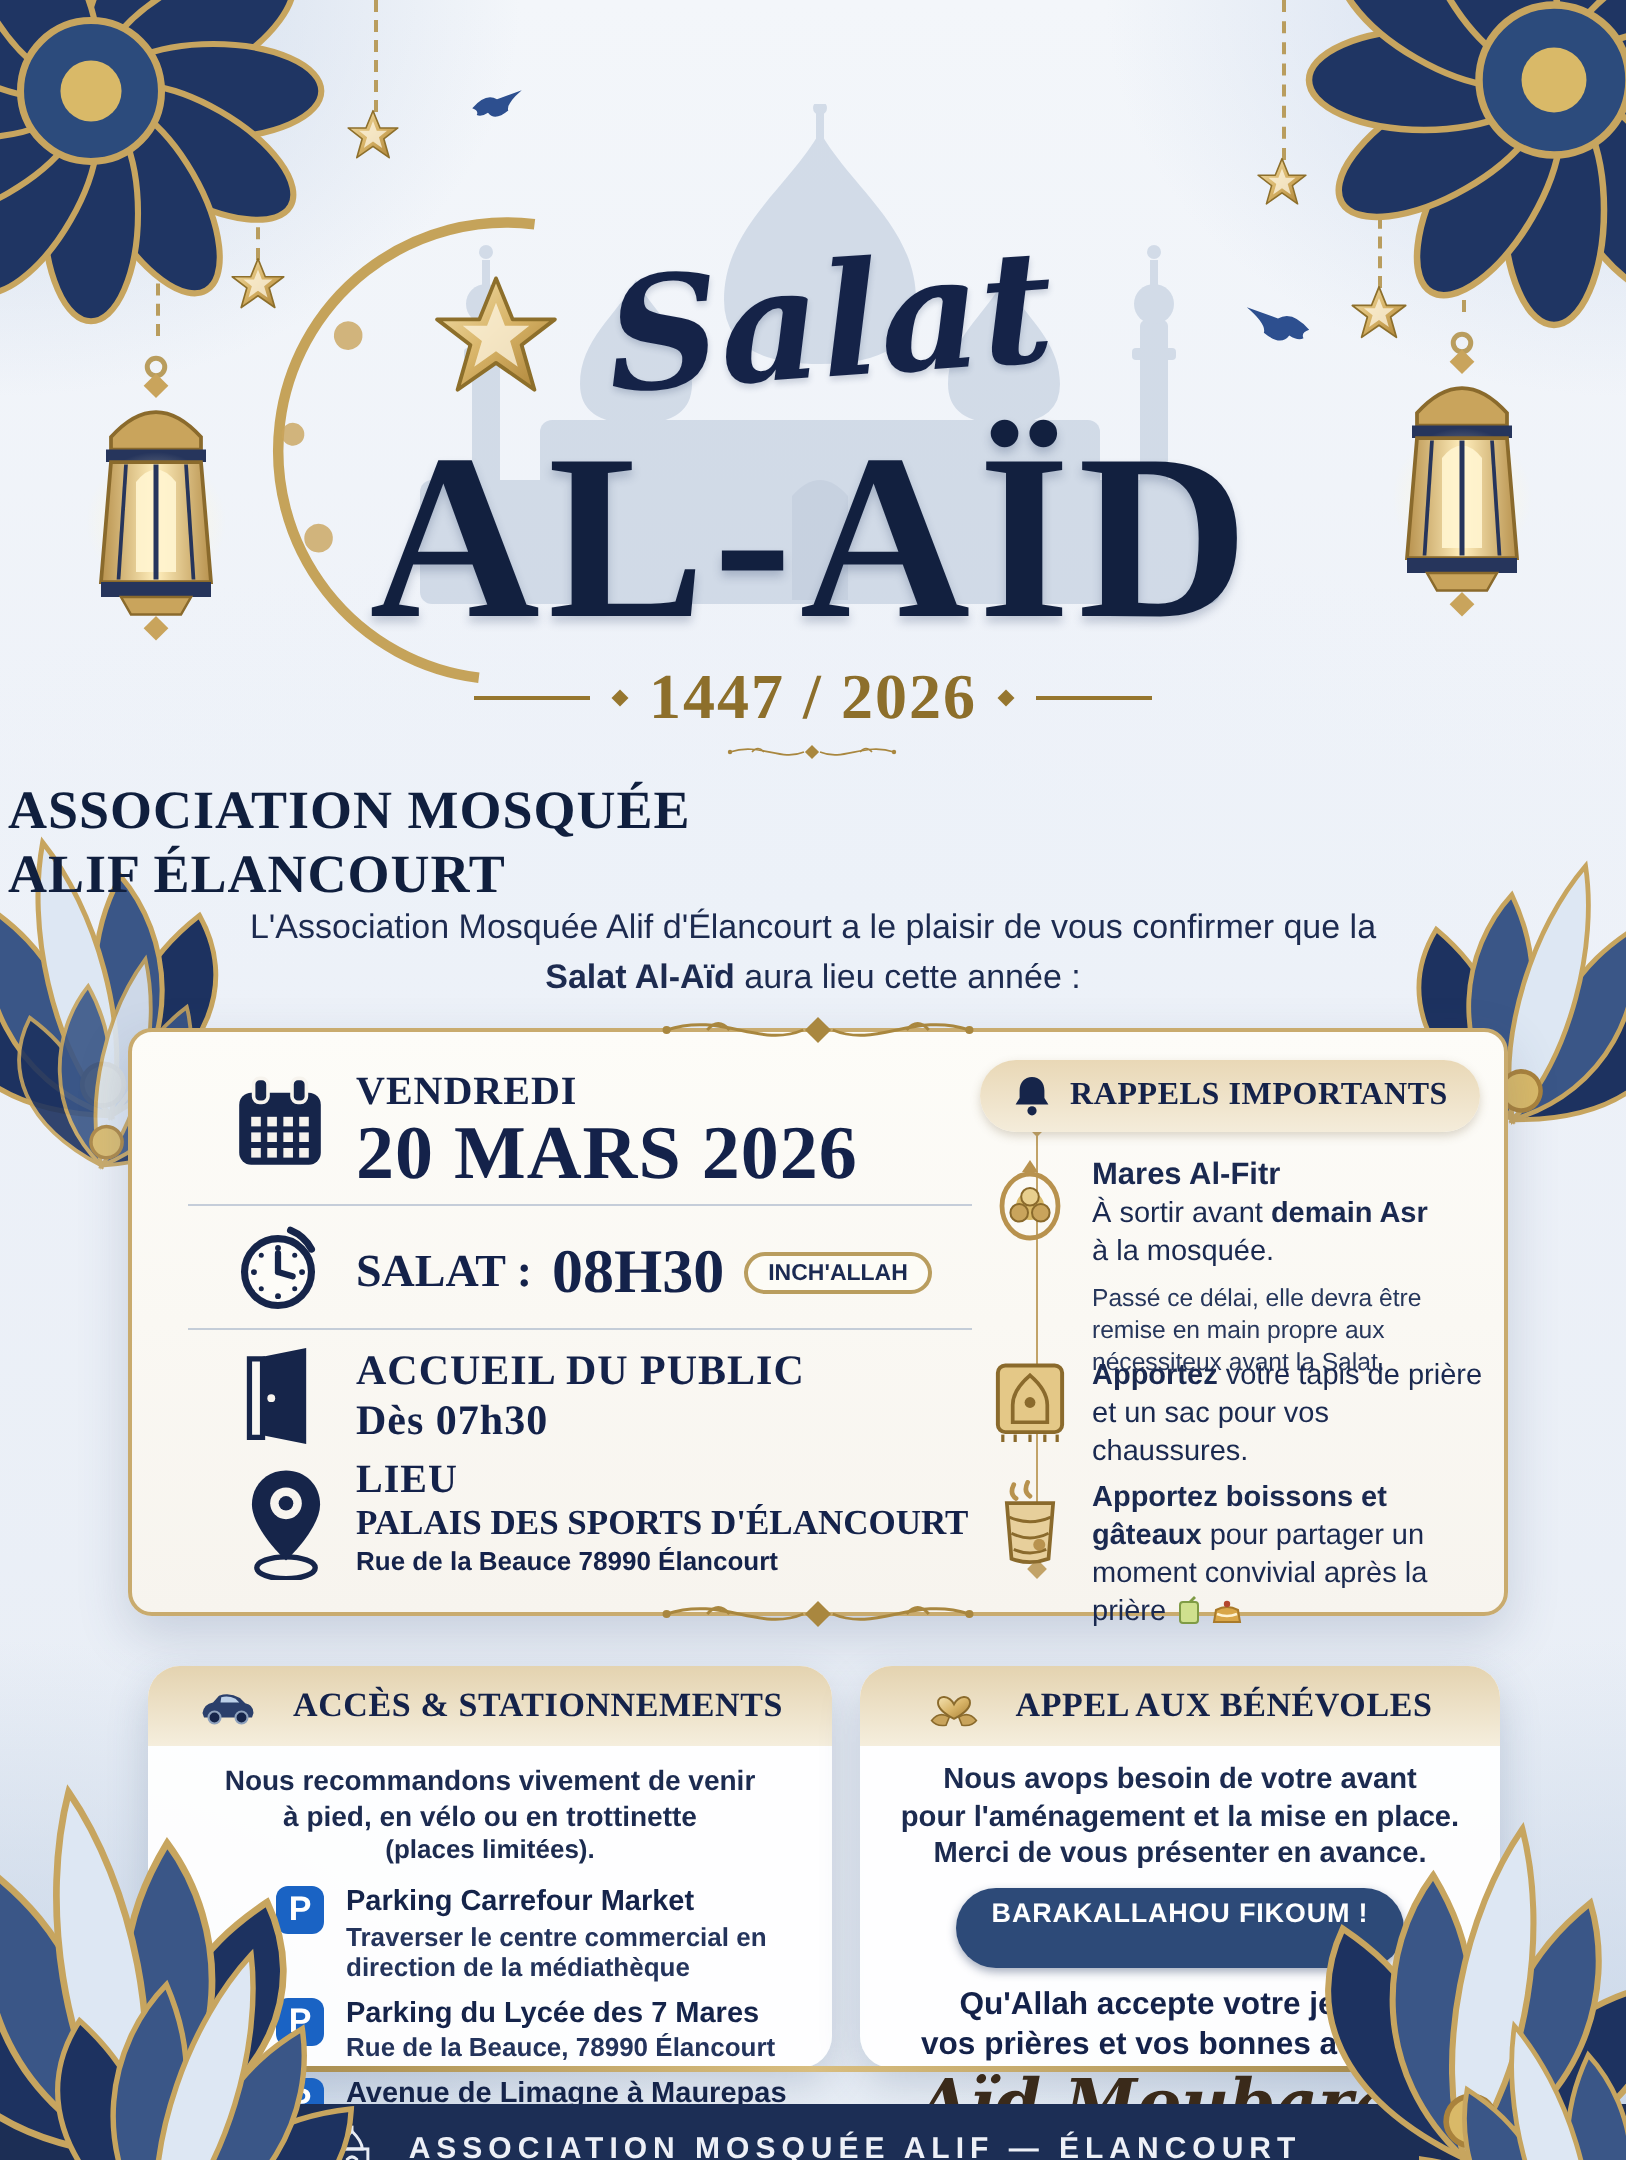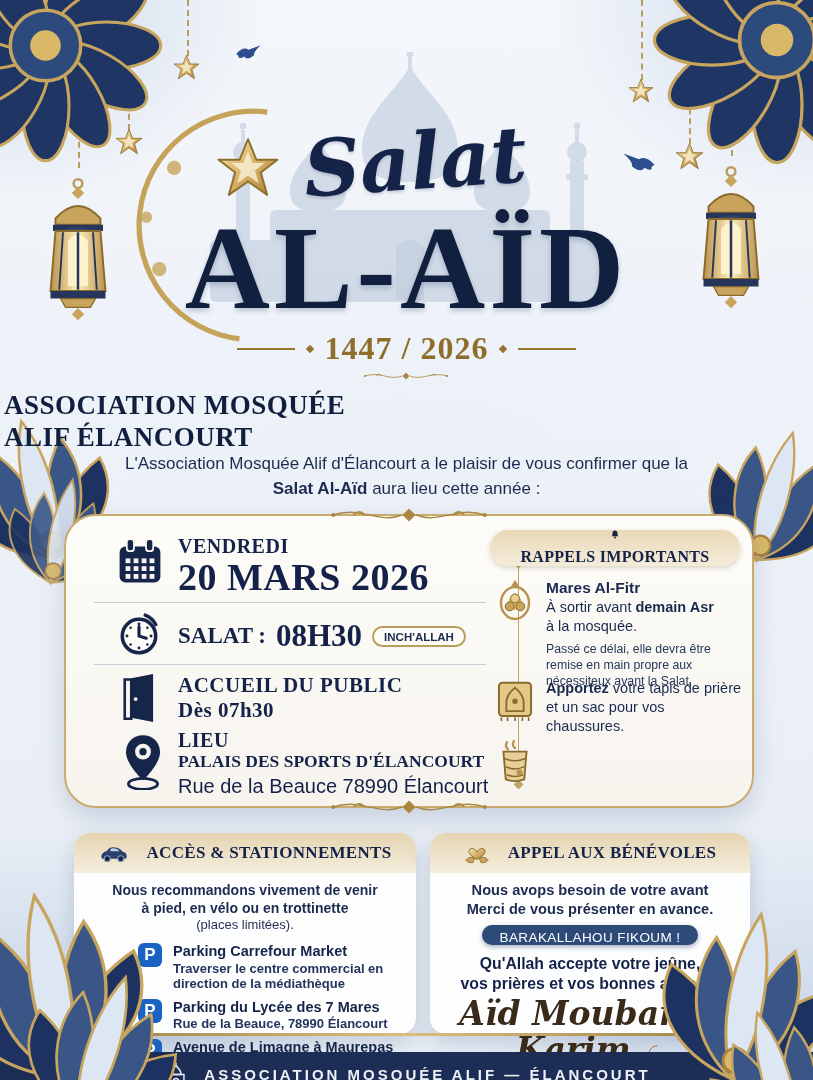--- a/index.html
+++ b/index.html
@@ -30,43 +30,43 @@
   .year-text{font-weight:700; font-size:32px; color:#8d6f2b; letter-spacing:1px;}
   .ornament-top{left:361px; top:366px; width:90px; height:20px; z-index:3;}
   .org-name{left:4px; top:390px; width:813px; z-index:3;
     font-weight:700; font-size:27px; line-height:1.18; color:#101f3e; letter-spacing:.5px;}
   .intro{left:56px; top:452px; width:701px; text-align:center; z-index:3;
     font-size:17px; line-height:1.45; color:#1d2b50; font-weight:500;}
   .intro b{font-weight:700;}
   
   .info-card{left:64px; top:514px; width:686px; height:290px; z-index:3;
     background:linear-gradient(180deg,#fdfcf8,#f7f4ee);
-    border:2px solid #c9ab6e; border-radius:32px;
+    border:2px solid #c9ab6e; border-radius:12px;
     box-shadow:0 10px 26px rgba(60,80,120,.20);}
   .card-flourish{left:0; right:0; margin:auto; width:170px; height:24px;}
   .row-icon{position:absolute; left:50px;}
   .row-text{position:absolute; left:112px; color:#14224a;}
   .lbl-sm{font-weight:700; font-size:20px; letter-spacing:.5px; line-height:1.05; display:block;}
   .lbl-lg{font-weight:700; font-size:38px; letter-spacing:.5px; line-height:1.1; display:block;}
   .hline{position:absolute; left:28px; width:392px; height:1px; background:#a8b6c9; opacity:.65;}
   .salat-line{display:flex; align-items:center; gap:10px;}
   .salat-label{font-weight:700; font-size:23px;}
   .salat-time{font-weight:700; font-size:31px;}
   .pill-inch{border:2px solid #b99d5e; border-radius:999px; padding:3px 10px 2px;
     font-family:"Liberation Sans",sans-serif; font-weight:700; font-size:11.5px; color:#1b2a52; background:#fdfcf6;}
   .lieu-name{font-weight:700; font-size:17.5px; display:block; line-height:1.25;}
-  .lieu-addr{font-family:"Liberation Sans",sans-serif; font-weight:400; font-size:20px; display:block; line-height:1.3;}
+  .lieu-addr{font-family:"Liberation Sans",sans-serif; font-weight:700; font-size:13px; display:block; line-height:1.3;}
   .v-divider{position:absolute; left:452px; top:52px; height:212px; border-left:1px solid #c2a368;}
   .v-divider::before,.v-divider::after{content:""; position:absolute; left:-4px; width:7px; height:7px; background:#c2a368; transform:rotate(45deg);}
   .v-divider::before{top:-8px;} .v-divider::after{bottom:-8px;}
   
   .rappels-pill{position:absolute; left:424px; top:14px; width:250px; height:36px;
     background:linear-gradient(180deg,#e9d8b6,#f4ecda); border-radius:999px;
     display:flex; align-items:center; justify-content:center; gap:9px;
-    box-shadow:0 2px 5px rgba(120,100,60,.25);flex-direction:column;}
+    box-shadow:0 2px 5px rgba(120,100,60,.25);}
   .rappels-title{font-weight:700; font-size:16px; color:#14224a; letter-spacing:.3px;}
   .r-item{position:absolute; left:430px; width:246px; display:flex; gap:12px; align-items:flex-start;}
   .r-icon{flex:0 0 38px;}
   .r-text{font-size:14.5px; line-height:1.3; color:#1a2950; font-weight:500;}
   .r-text b{font-weight:800;}
   .r-title{font-weight:800; font-size:15.5px; display:block;}
   .r-note{display:block; font-size:12.3px; line-height:1.3; margin-top:6px; color:#27375c;}
   .mini-emoji{display:inline-block; vertical-align:-2px; margin-left:2px;}
   
   .box{z-index:3; background:rgba(255,255,255,.93); border-radius:16px;
@@ -79,21 +79,21 @@
   .box-title{font-weight:700; font-size:17px; color:#14224a; letter-spacing:.3px;}
   .acces-intro{margin:8px 10px 0; text-align:center; font-size:14px; line-height:1.3; color:#1c2b50; font-weight:600;}
   .parkings{margin:9px 0 0 64px;}
   .parking-item{display:flex; gap:11px; margin-bottom:7px; align-items:flex-start;}
   .p-badge{flex:0 0 24px; height:24px; background:#1a63c4; border-radius:6px; color:#fff;
     font-weight:800; font-size:17px; display:flex; align-items:center; justify-content:center;}
   .p-title{font-weight:800; font-size:14.5px; color:#15244a; line-height:1.2; display:block;}
   .p-desc{font-weight:600; font-size:13px; color:#24345c; line-height:1.2; display:block;}
   .ben-body{margin:8px 8px 0; text-align:center; font-size:14.6px; line-height:1.28; color:#1c2b50; font-weight:600;}
   .ben-pill{margin:7px auto 0; width:max-content; background:#2d4a78; border-radius:999px;
-    padding:5px 18px 0; color:#fff; font-weight:400; font-size:13.5px; letter-spacing:.4px;
+    padding:5px 18px 20px; color:#fff; font-weight:700; font-size:13.5px; letter-spacing:.4px;
     box-shadow:0 2px 5px rgba(30,50,90,.4);}
   .ben-dua{margin:9px 6px 0; text-align:center; font-weight:800; font-size:15.8px; line-height:1.25; color:#14224a;}
   .ben-greeting{margin:2px 0 0; text-align:center; font-family:"DejaVu Serif",serif; font-style:italic;
     font-weight:bold; font-size:33px; color:#3a2a1a; line-height:1.1;}
   .greet-moon{display:inline-block; vertical-align:-2px; margin-left:4px;}
   
   .footer-line{left:0; top:1033px; width:813px; height:3px; z-index:4;
     background:linear-gradient(90deg,#8f7437,#d8bd7f,#8f7437);}
   .footer-bar{left:0; top:1036px; width:813px; height:44px; z-index:4; background:#1c2e55;
     display:flex; align-items:center; justify-content:center; gap:14px;margin-top:16px;}
@@ -441,37 +441,49 @@
       </div>
     </div>
 
     <div class="r-item" style="top:224px;">
       <svg class="r-icon" width="36" height="44" viewBox="0 0 30 38">
         <path d="M8 2 Q6 6 9 8 M14 1 Q12 5 15 7" stroke="#b8924e" stroke-width="2" fill="none" stroke-linecap="round"></path>
         <path d="M5 10 L25 10 L23 34 Q15 37 7 34 Z" fill="#e7cf9b" stroke="#8a6a2c" stroke-width="1.6"></path>
         <path d="M6 16 Q15 20 24 16 M7 23 Q15 27 23 23 M8 30 Q15 33 22 30" stroke="#8a6a2c" stroke-width="1.3" fill="none"></path>
         <circle cx="19" cy="28" r="2.6" fill="#b8924e"></circle>
       </svg>
+      <div class="r-text">
+        <b>Apportez boissons et gâteaux</b><span> pour partager un moment convivial après la prière</span>
+        <svg class="mini-emoji" width="11" height="14" viewBox="0 0 11 14">
+            <rect x="1" y="3" width="9" height="10.5" rx="1.5" fill="#cfe08e" stroke="#7f9b45"></rect>
+            <line x1="6" y1="3" x2="8.5" y2="0.5" stroke="#7f9b45" stroke-width="1.4"></line>
+          </svg>
+        <svg class="mini-emoji" width="15" height="13" viewBox="0 0 15 13">
+            <path d="M1 12 L14 12 L13 6 Q7.5 3 2 6 Z" fill="#d9a648" stroke="#a97a2a"></path>
+            <path d="M2.5 8 Q7.5 10 12.5 8" stroke="#fff3d2" fill="none" stroke-width="1.3"></path>
+            <circle cx="7.5" cy="3" r="1.6" fill="#b4472e"></circle>
+          </svg>
+      </div>
     </div>
   </div>
 
   <div class="abs box box-acces">
     <div class="box-header">
       <svg width="30" height="19" viewBox="0 0 40 24">
         <path d="M3 16 Q4 10 10 9 L14 4.5 Q21 2 28 6 L31.5 9.5 Q37 10.5 37 16 L36 19 L4 19 Z" fill="#2b3f6b"></path>
         <path d="M15.5 5.5 Q20 4 25 6.5 L27.5 9 L15 9 Z" fill="#bcd0e8"></path>
         <circle cx="11" cy="19" r="4" fill="#16254a" stroke="#8fa2bd" stroke-width="1.4"></circle>
         <circle cx="29" cy="19" r="4" fill="#16254a" stroke="#8fa2bd" stroke-width="1.4"></circle>
       </svg>
       <span class="serif box-title">ACCÈS &amp; STATIONNEMENTS</span>
     </div>
     <div class="acces-intro">
       <span style="display:block">Nous recommandons vivement de venir</span>
       <span style="display:block">à pied, en vélo ou en trottinette</span>
-      <span style="display:block; font-weight:400; font-size:13px;">(places limitées).</span>
+      <span style="display:block; font-weight:700; font-size:13px;">(places limitées).</span>
     </div>
     <div class="parkings">
       <div class="parking-item">
         <div class="p-badge">P</div>
         <div>
           <span class="p-title">Parking Carrefour Market</span>
           <span class="p-desc">Traverser le centre commercial en direction de la médiathèque</span>
         </div>
       </div>
       <div class="parking-item">
@@ -494,20 +506,21 @@
     <div class="box-header">
       <svg width="26" height="24" viewBox="0 0 32 30">
         <path d="M16 14 C13 8 6 8 6 13 C6 17 12 21 16 23 C20 21 26 17 26 13 C26 8 19 8 16 14 Z" fill="url(#gradStar)" stroke="#8a6a2c" stroke-width="1.2"></path>
         <path d="M2 24 Q7 18 13 22 L11 27 Q5 28 2 24 Z" fill="#c9a45c" stroke="#8a6a2c"></path>
         <path d="M30 24 Q25 18 19 22 L21 27 Q27 28 30 24 Z" fill="#c9a45c" stroke="#8a6a2c"></path>
       </svg>
       <span class="serif box-title">APPEL AUX BÉNÉVOLES</span>
     </div>
     <div class="ben-body">
       <span style="display:block">Nous avops besoin de votre avant</span>
+      <span style="display:block">pour l'aménagement et la mise en place.</span>
       <span style="display:block">Merci de vous présenter en avance.</span>
     </div>
     <div class="ben-pill">BARAKALLAHOU FIKOUM !</div>
     <div class="ben-dua">
       <span style="display:block">Qu'Allah accepte votre jeûne,</span>
       <span style="display:block">vos prières et vos bonnes actions.</span>
     </div>
     <div class="ben-greeting">
       <span>Aïd Moubarak Karim</span>
       <svg class="greet-moon" width="18" height="18">

